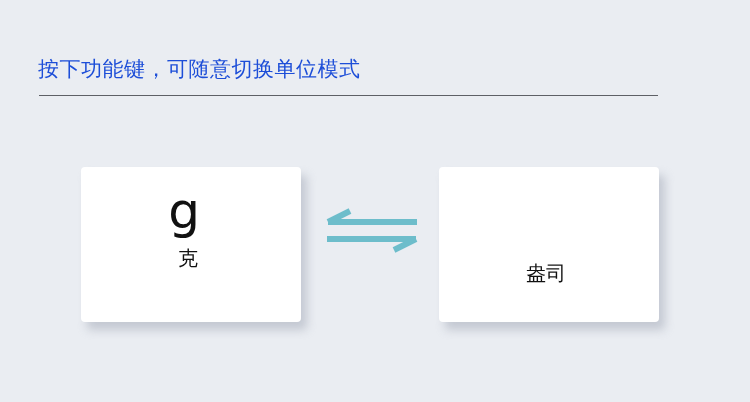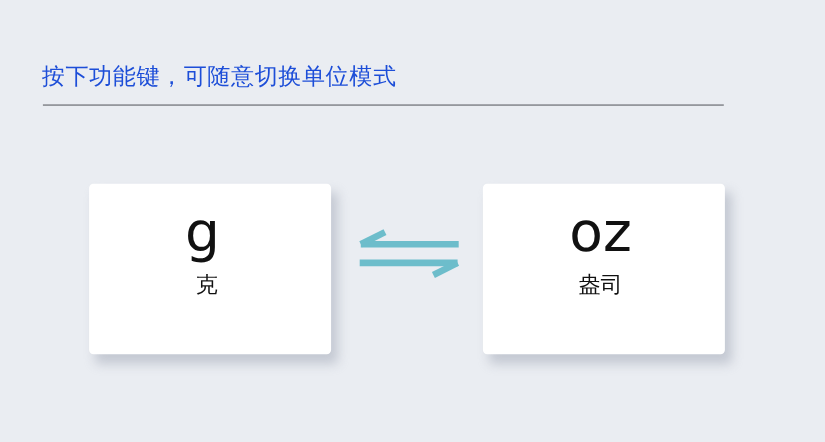--- a/index.html
+++ b/index.html
@@ -61,21 +61,21 @@
       position: absolute;
       left: 0;
       right: 0;
       top: 78px;
       text-align: center;
       font-size: 20px;
       line-height: 26px;
       color: #111111;
     }
     .card-left .unit-name { left: -6px; }
-    .card-right .unit-name { left: -6px; }
+    .card-right .unit-name { left: -6px; margin-top: 15px; }
     .swap-icon {
       position: absolute;
       left: 325px;
       top: 206px;
       width: 94px;
       height: 48px;
     }
   </style>
 </head>
 <body>
@@ -93,15 +93,14 @@
 
     <line x1="3" y1="16" x2="92" y2="16" stroke="#6dbdcb" stroke-width="6" stroke-linecap="butt"></line>
     <line x1="3" y1="16" x2="25" y2="5" stroke="#6dbdcb" stroke-width="6" stroke-linecap="butt"></line>
 
     <line x1="2" y1="33" x2="91" y2="33" stroke="#6dbdcb" stroke-width="6" stroke-linecap="butt"></line>
     <line x1="91" y1="33" x2="69" y2="44" stroke="#6dbdcb" stroke-width="6" stroke-linecap="butt"></line>
   </svg>
 </div>
 
 <div class="card card-right">
-  <div class="unit-symbol">oz</div>
   <div class="unit-name">盎司</div>
 </div>
 
 </body></html>

